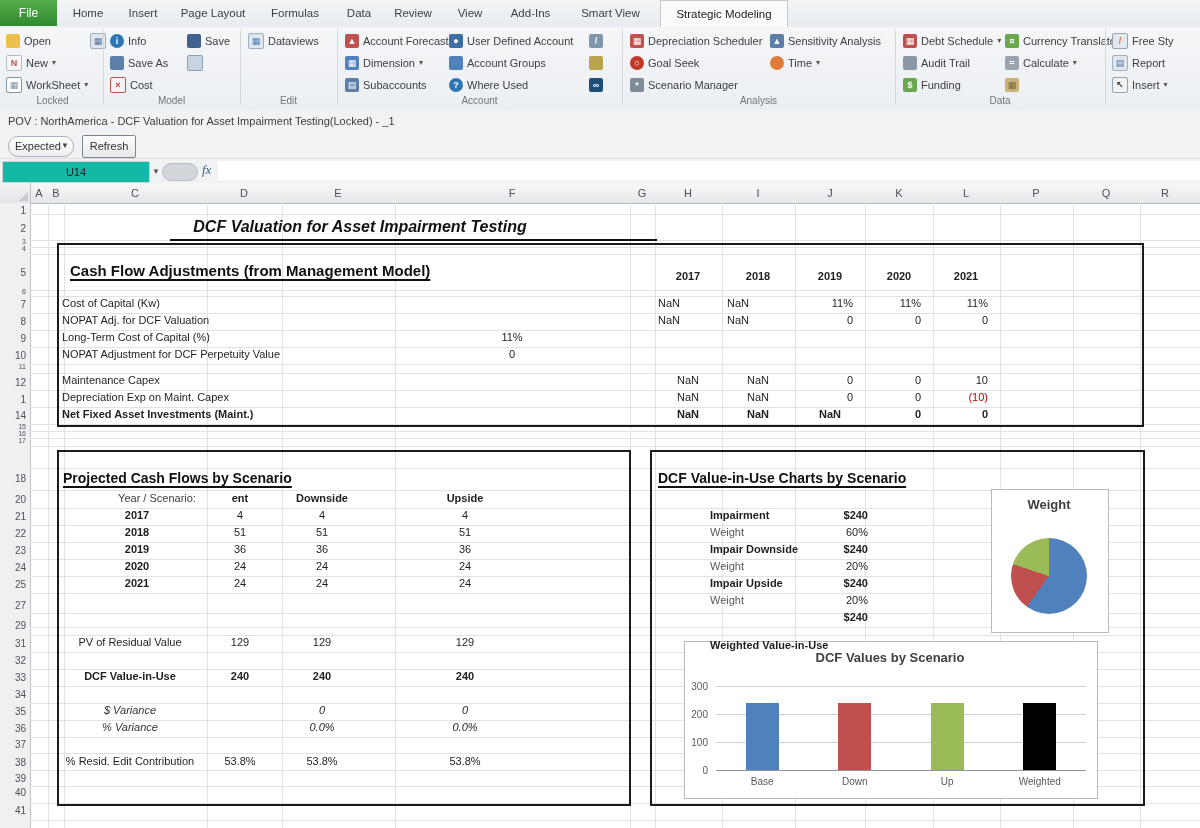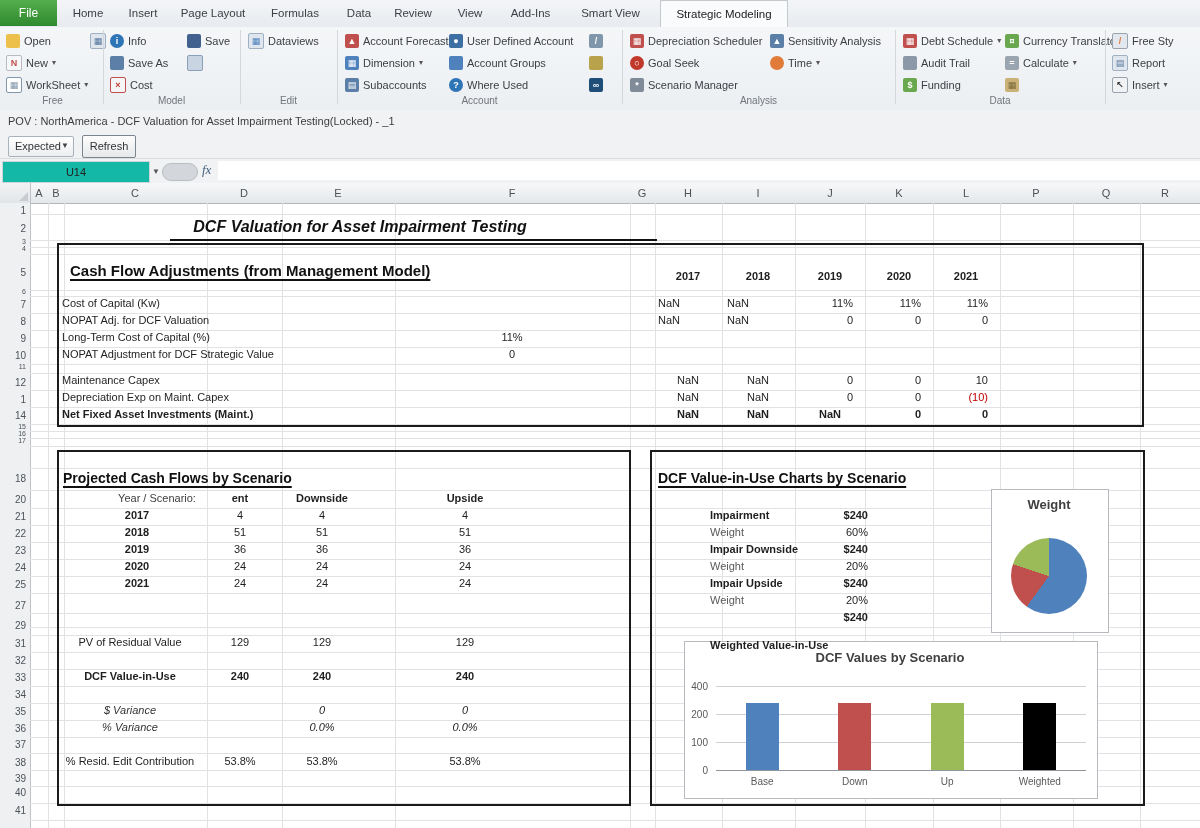--- a/index.html
+++ b/index.html
@@ -20,21 +20,21 @@
   .rlabel{position:absolute;font-size:10px;color:#70757a;text-align:center;height:12px;line-height:12px;}
   .rbtn{position:absolute;height:19px;display:inline-flex;align-items:center;gap:4px;
         font-size:11px;color:#3b3e42;white-space:nowrap;cursor:pointer;}
   .rbtn .arr{font-size:8px;color:#555;}
   .ic{width:14px;height:14px;border-radius:2px;flex:none;display:inline-block;
       font-size:9px;line-height:14px;text-align:center;color:#fff;font-weight:bold;}
   
   #povband{position:absolute;left:0;top:110px;width:1200px;height:73px;background:#f0f2f4;}
   #pov-text{position:absolute;left:8px;top:5px;font-size:11px;color:#3c3c3c;}
   #expected-dd{position:absolute;left:8px;top:26px;width:64px;height:19px;background:linear-gradient(#fff,#eceef0);
-        border:1px solid #aab2bb;border-radius:2px;font-size:11px;line-height:18px;cursor:pointer;}
+        border:1px solid #aab2bb;border-radius:10px;font-size:11px;line-height:18px;cursor:pointer;}
   #expected-dd .lbl{padding-left:6px;}
   #expected-dd .arr{position:absolute;right:4px;top:0;font-size:8px;color:#444;}
   #refresh-btn{position:absolute;left:82px;top:25px;width:52px;height:21px;border:1px solid #7c858e;border-radius:2px;
         background:linear-gradient(#fdfdfd,#e6e8ea);font-size:11px;text-align:center;line-height:20px;cursor:pointer;}
   #fbar{position:absolute;left:0;top:158px;width:1200px;height:25px;background:#f0f2f4;border-top:1px solid #dcdfe2;}
   #namebox{position:absolute;left:2px;top:2px;width:146px;height:20px;background:#14b8a6;border:1px solid #d0d4d8;
            font-size:11px;text-align:center;line-height:20px;color:#222;}
   #name-arr{position:absolute;left:152px;top:8px;font-size:8px;color:#555;cursor:pointer;}
   #fpill{position:absolute;left:162px;top:4px;width:34px;height:16px;background:#d3d7db;border:1px solid #b9bec3;border-radius:9px;}
   #fx{position:absolute;left:202px;top:3px;font-family:"Liberation Serif","DejaVu Serif",serif;
@@ -85,21 +85,21 @@
       <div class="tab" style="left: 258px; width: 74px;">Formulas</div>
       <div class="tab" style="left: 336px; width: 46px;">Data</div>
       <div class="tab" style="left: 386px; width: 54px;">Review</div>
       <div class="tab" style="left: 444px; width: 52px;">View</div>
       <div class="tab" style="left: 500px; width: 61px;">Add-Ins</div>
       <div class="tab" style="left: 565px; width: 91px;">Smart View</div>
       <div class="tab active" style="left: 660px; width: 126px;">Strategic Modeling</div>
     </div>
 
   <div id="ribbon">
-      <div class="rlabel" style="left: 2px; width: 101px; top: 68px;">Free</div>
+      <div class="rlabel" style="left: 2px; width: 101px; top: 68px;">Locked</div>
       <div class="rbtn" style="left: 6px; top: 4px;">
         <span class="ic" style="background: rgb(237, 192, 75);"></span>
         <span>Open</span>
       </div>
       <div class="rbtn" style="left: 6px; top: 26px;">
         <span class="ic" style="background: rgb(247, 248, 249); border: 1px solid rgb(183, 187, 191); color: rgb(192, 80, 77);">N</span>
         <span>New</span>
         <span class="arr">▾</span>
       </div>
       <div class="rbtn" style="left: 6px; top: 48px;">
@@ -398,21 +398,21 @@
       <div class="stx" style="top: 296px; right: 279px;">11%</div>
       <div class="stx" style="top: 296px; right: 212px;">11%</div>
       <div class="stx" style="top: 313px; left: 62px;">NOPAT Adj. for DCF Valuation</div>
       <div class="stx" style="top: 313px; left: 658px;">NaN</div>
       <div class="stx" style="top: 313px; left: 727px;">NaN</div>
       <div class="stx" style="top: 313px; right: 347px;">0</div>
       <div class="stx" style="top: 313px; right: 279px;">0</div>
       <div class="stx" style="top: 313px; right: 212px;">0</div>
       <div class="stx" style="top: 330px; left: 62px;">Long-Term Cost of Capital (%)</div>
       <div class="stx" style="top: 330px; left: 512px; transform: translateX(-50%);">11%</div>
-      <div class="stx" style="top: 347px; left: 62px;">NOPAT Adjustment for DCF Strategic Value</div>
+      <div class="stx" style="top: 347px; left: 62px;">NOPAT Adjustment for DCF Perpetuity Value</div>
       <div class="stx" style="top: 347px; left: 512px; transform: translateX(-50%);">0</div>
       <div class="stx" style="top: 373px; left: 62px;">Maintenance Capex</div>
       <div class="stx" style="top: 373px; left: 688px; transform: translateX(-50%);">NaN</div>
       <div class="stx" style="top: 373px; left: 758px; transform: translateX(-50%);">NaN</div>
       <div class="stx" style="top: 373px; right: 347px;">0</div>
       <div class="stx" style="top: 373px; right: 279px;">0</div>
       <div class="stx" style="top: 373px; right: 212px;">10</div>
       <div class="stx" style="top: 390px; left: 62px;">Depreciation Exp on Maint. Capex</div>
       <div class="stx" style="top: 390px; left: 688px; transform: translateX(-50%);">NaN</div>
       <div class="stx" style="top: 390px; left: 758px; transform: translateX(-50%);">NaN</div>
@@ -482,21 +482,21 @@
       <div class="stx" style="top: 610px; left: 710px; font-weight: bold; margin-top: 28px;">Weighted Value-in-Use</div>
       <div class="stx" style="top: 610px; right: 332px; font-weight: bold;">$240</div>
       <div class="ct-title" style="left: 1049px; top: 497px;">Weight</div>
       <div class="ct-title" style="left: 890px; top: 650px;">DCF Values by Scenario</div>
       <div class="btick" style="left: 678px; top: 770px;">0</div>
       <div class="bgrid" style="left: 716px; width: 370px; top: 742px;"></div>
       <div class="btick" style="left: 678px; top: 742px;">100</div>
       <div class="bgrid" style="left: 716px; width: 370px; top: 714px;"></div>
       <div class="btick" style="left: 678px; top: 714px;">200</div>
       <div class="bgrid" style="left: 716px; width: 370px; top: 686px;"></div>
-      <div class="btick" style="left: 678px; top: 686px;">400</div>
+      <div class="btick" style="left: 678px; top: 686px;">300</div>
       <div class="baxis" style="left: 716px; width: 370px; top: 770px;"></div>
       <div class="bar" style="left: 745.75px; top: 702.8px; width: 33px; height: 67.2px; background: rgb(79, 129, 189);"></div>
       <div class="bcat" style="left: 762.25px; top: 776px;">Base</div>
       <div class="bar" style="left: 838.25px; top: 702.8px; width: 33px; height: 67.2px; background: rgb(192, 80, 77);"></div>
       <div class="bcat" style="left: 854.75px; top: 776px;">Down</div>
       <div class="bar" style="left: 930.75px; top: 702.8px; width: 33px; height: 67.2px; background: rgb(155, 187, 89);"></div>
       <div class="bcat" style="left: 947.25px; top: 776px;">Up</div>
       <div class="bar" style="left: 1023.25px; top: 702.8px; width: 33px; height: 67.2px; background: rgb(0, 0, 0);"></div>
       <div class="bcat" style="left: 1039.75px; top: 776px;">Weighted</div>
     </div>

